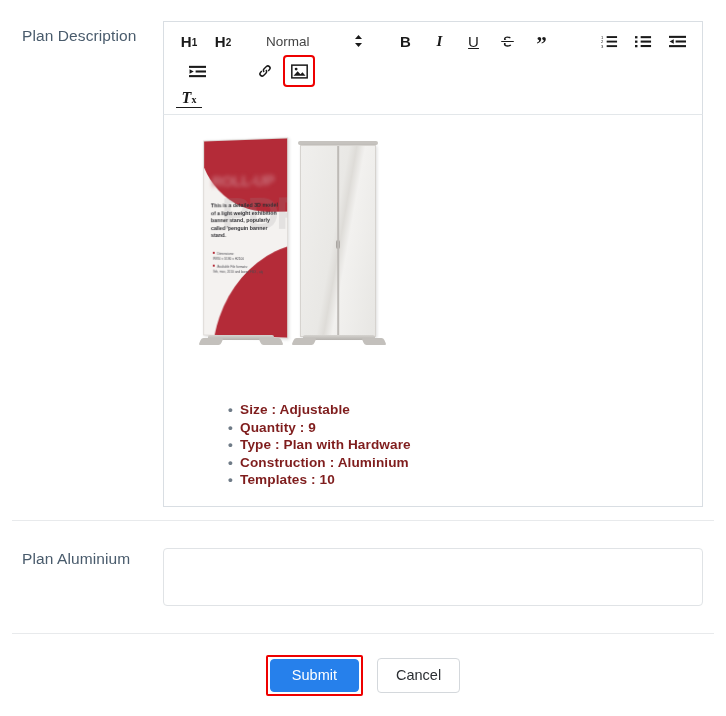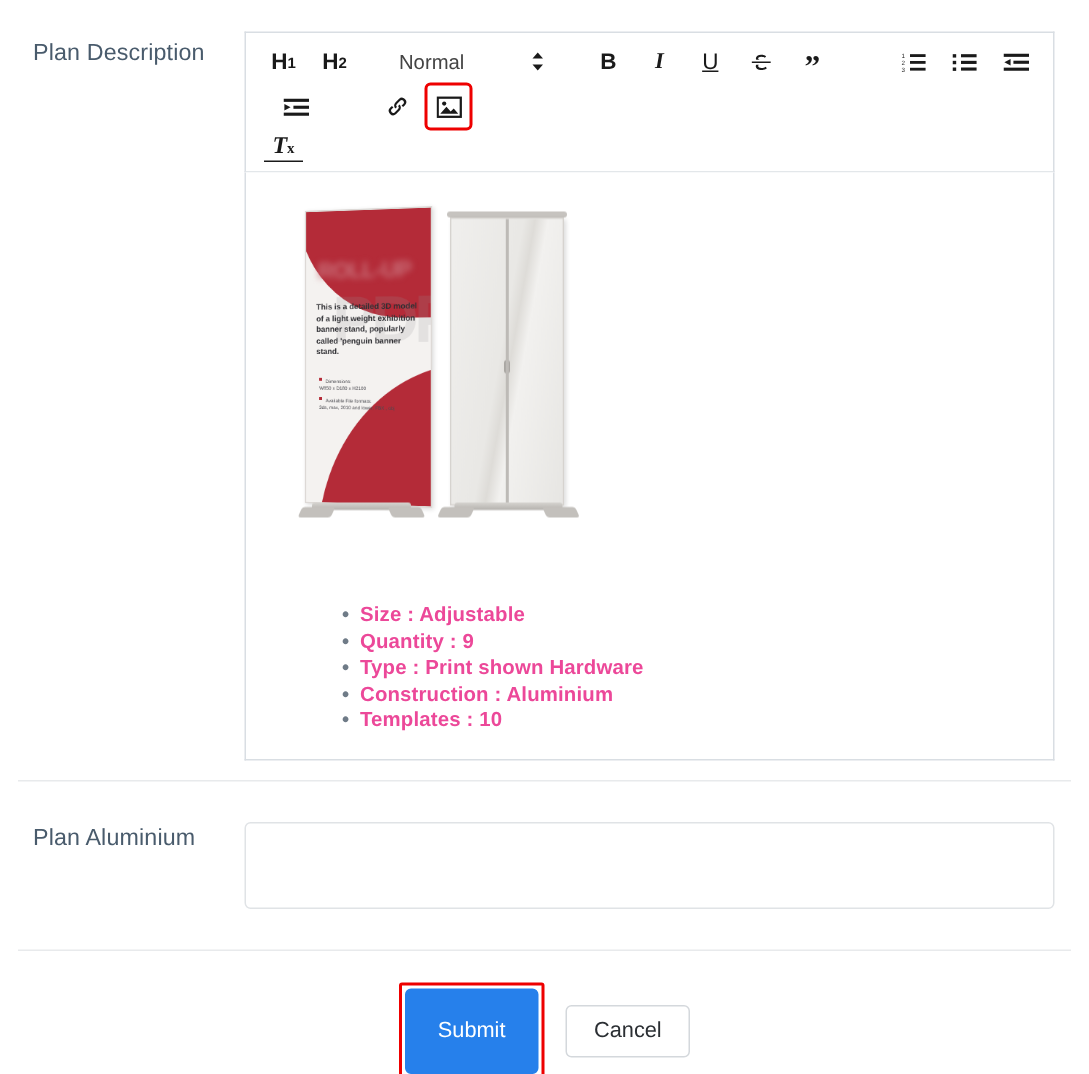--- a/index.html
+++ b/index.html
@@ -299,21 +299,21 @@
   
   .spec-list {
     margin: 32px 0 0 0;
     padding-left: 50px;
     list-style: none;
   }
   .spec-list li {
     position: relative;
     font-size: 13.6px;
     line-height: 17.6px;
-    color: #ec4899;
+    color: #7f1d1d;
     font-weight: bold;
     padding-left: 12px;
     letter-spacing: .1px;
   }
   .spec-list li:before {
     content: "\2022";
     position: absolute;
     left: 0;
     color: #6f7b87;
   }
@@ -376,21 +376,21 @@
     border-radius: 2px;
     display: inline-flex;
   }
   .btn-submit {
     background: #2680eb;
     color: #ffffff;
     border: 1px solid #2680eb;
     border-radius: 4px;
     font-size: 14.5px;
     font-family: "Liberation Sans", sans-serif;
-    padding: 19px 21px;
+    padding: 7px 21px;
     cursor: pointer;
     line-height: 17px;
   }
   .btn-cancel {
     background: #ffffff;
     color: #2b2f33;
     border: 1px solid #d4d8dc;
     border-radius: 4px;
     font-size: 14.5px;
     font-family: "Liberation Sans", sans-serif;
@@ -565,21 +565,21 @@
               <div class="bar"></div>
               <div class="foot l"></div>
               <div class="foot r"></div>
             </div>
           </div>
         </div>
 
         <ul class="spec-list">
           <li>Size : Adjustable</li>
           <li>Quantity : 9</li>
-          <li>Type : Print shown Hardware</li>
+          <li>Type : Plan with Hardware</li>
           <li>Construction : Aluminium</li>
           <li>Templates : 10</li>
         </ul>
       </div>
     </div>
 
   </div>
 
   <div class="divider d1"></div>
 

